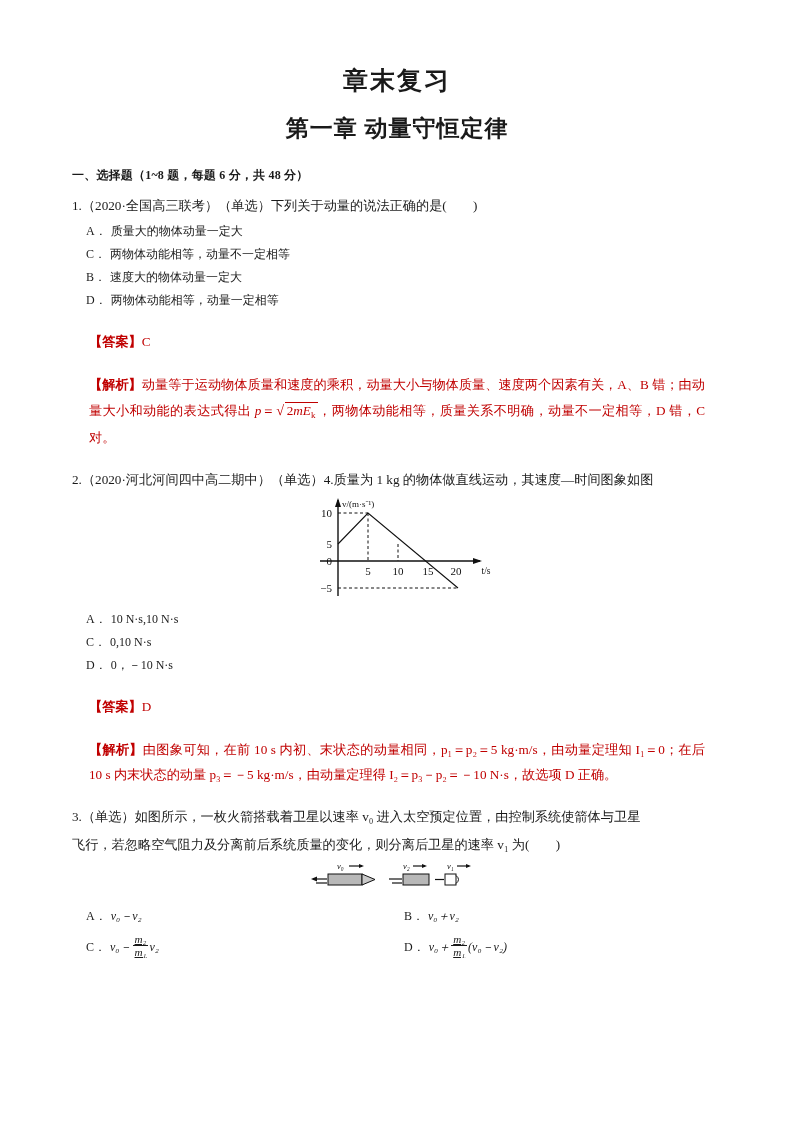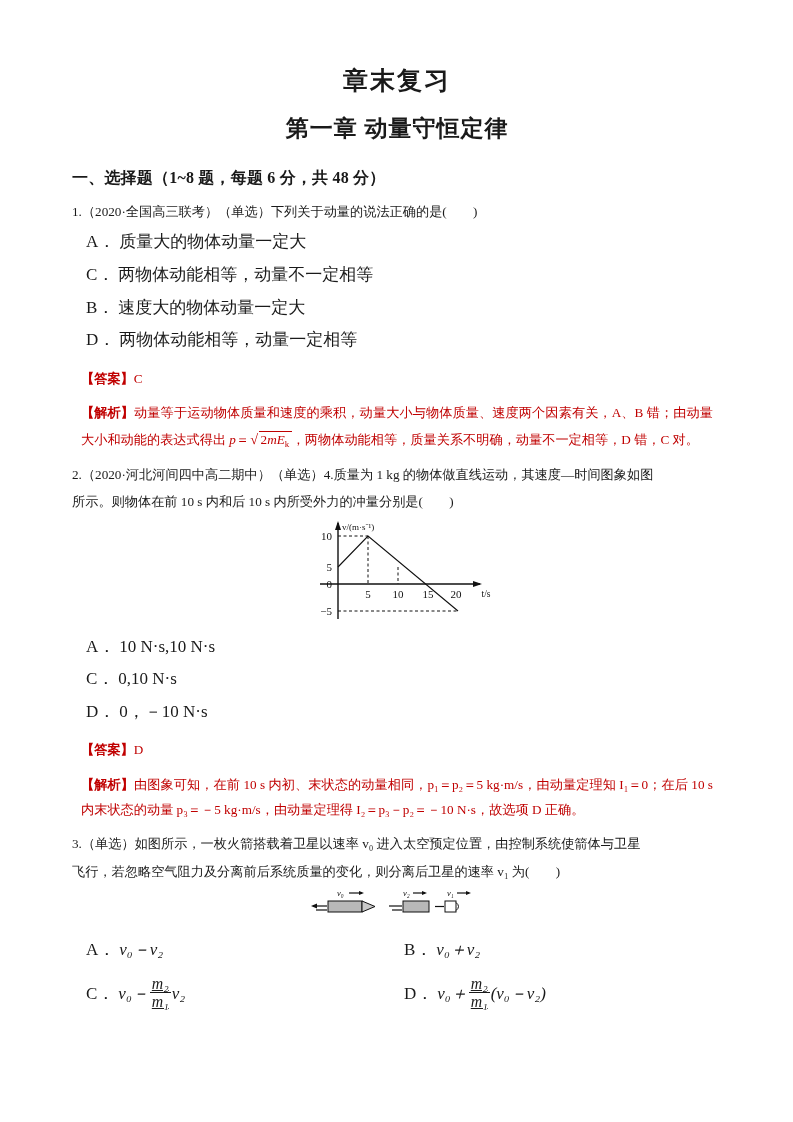--- a/index.html
+++ b/index.html
@@ -43,21 +43,21 @@
     font-weight: bold;
     font-size: 23px;
     letter-spacing: 1px;
     margin: 12px 0 20px 0;
     line-height: 1.5;
   }
 
   
   .section-heading {
     font-weight: bold;
-    font-size: 16px;
+    font-size: 12px;
     margin: 0 0 9px 0;
     line-height: 1.5;
     letter-spacing: 0.2px;
   }
 
   
   .question {
     margin-bottom: 2px;
   }
   .q-stem {
@@ -65,21 +65,21 @@
     line-height: 1.92;
     text-align: justify;
     margin: 0 0 2px 0;
   }
   .opt-list {
     margin: 0;
     padding: 0;
     list-style: none;
   }
   .opt {
-    font-size: 17px;
+    font-size: 12px;
     line-height: 1.92;
     margin-left: 14px;
     white-space: nowrap;
   }
   .opt-label { margin-right: 4px; }
 
   .opt-grid {
     display: flex;
     flex-wrap: wrap;
     margin-left: 14px;
@@ -92,21 +92,21 @@
   }
 
   
   .answer-block {
     color: #c00000;
     font-size: 13.2px;
     line-height: 1.92;
     text-align: justify;
     margin: 0;
   }
-  .answer-line { margin: 9px; }
+  .answer-line { margin: 17px; }
   .brackets { font-weight: bold; }
 
   
   i, .mi {
     font-style: italic;
     font-family: "Liberation Serif", "DejaVu Serif", serif;
   }
   sub {
     font-size: 0.68em;
     vertical-align: -0.28em;
@@ -174,21 +174,20 @@
         </li>
       </ul>
       <div class="answer-block">
         <div class="answer-line"><span class="brackets">【答案】</span><span>C</span></div>
         <div class="answer-line"><span class="brackets">【解析】</span><span>动量等于运动物体质量和速度的乘积，动量大小与物体质量、速度两个因素有关，A、B 错；由动量大小和动能的表达式得出 </span><span class="mi">p</span><span>＝</span><span class="sqrt"><span class="radsign">√</span><span class="radicand"><span>2</span><i>m</i><i>E</i><sub>k</sub></span></span><span>，两物体动能相等，质量关系不明确，动量不一定相等，D 错，C 对。</span></div>
       </div>
     </div>
 
     <div class="question" style="margin-top:8px;">
       <div class="q-stem">2.（2020·河北河间四中高二期中）（单选）4.质量为 1 kg 的物体做直线运动，其速度—时间图象如图</div>
-      <div class="q-stem">所示。则物体在前 10 s 内和后 10 s 内所受外力的冲量分别是(　　)</div>
 
       <div class="figure">
         <svg width="215" height="106" viewBox="0 0 215 106">
 
           <line x1="48" y1="4" x2="48" y2="100" stroke="#111" stroke-width="1.4"></line>
           <line x1="30" y1="65" x2="190" y2="65" stroke="#111" stroke-width="1.4"></line>
 
           <polygon points="48,2 45,11 51,11" fill="#111"></polygon>
           <polygon points="192,65 183,62 183,68" fill="#111"></polygon>
 

